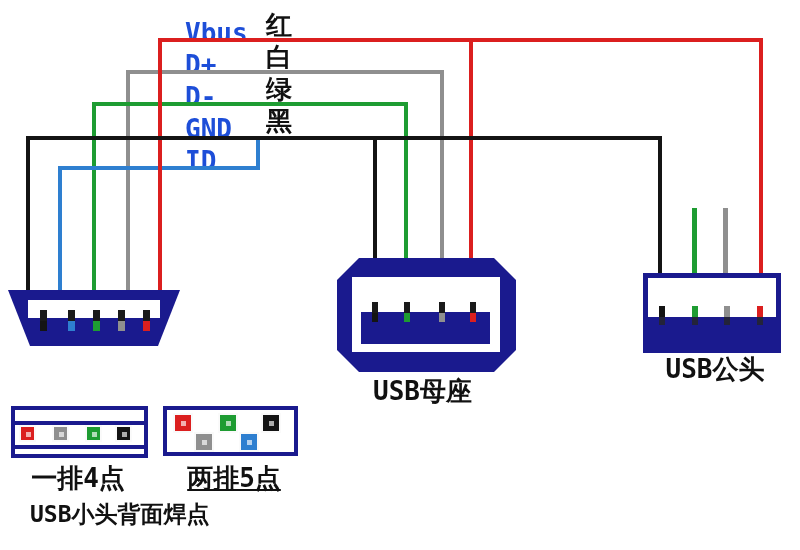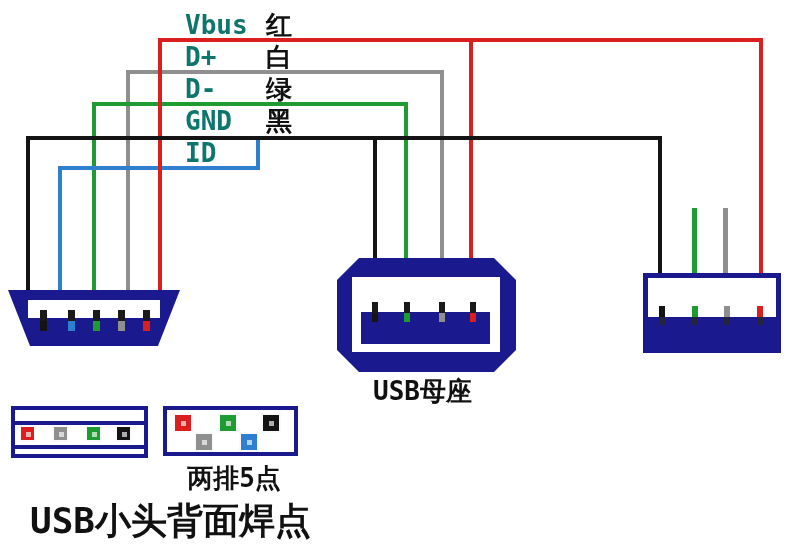--- a/index.html
+++ b/index.html
@@ -1,21 +1,21 @@
 <!DOCTYPE html>
 <html><head>
 <meta charset="utf-8">
 <style>
   html,body{margin:0;padding:0;background:#fff;}
   #stage{position:relative;width:800px;height:550px;background:#ffffff;overflow:hidden;
          font-family:"DejaVu Sans Mono","Liberation Mono",monospace;}
   .seg{position:absolute;}
   .lbl{position:absolute;color:#111;font-weight:bold;font-size:26px;line-height:1;white-space:nowrap;}
   .legend-row{position:absolute;left:185px;height:28px;}
-  .legend-sig{position:absolute;left:0;top:0;color:#0f766e;font-weight:bold;font-size:26px;line-height:1;}
+  .legend-sig{position:absolute;left:0;top:8px;color:#1d4ed8;font-weight:bold;font-size:26px;line-height:1;}
   .legend-cn{position:absolute;left:81px;top:0;color:#111;font-weight:bold;font-size:26px;line-height:1;}
   .conn-label{text-align:center;}
   .pin{position:absolute;}
   .sq{position:absolute;box-shadow:0 0 0 2px #fafafa;}
   .sq:after{content:"";position:absolute;left:50%;top:50%;width:5px;height:5px;margin:-2px 0 0 -2px;background:rgba(255,255,255,.65);}
   .trap{clip-path:polygon(0 0,100% 0,87.2% 100%,12.8% 100%);}
   .oct{clip-path:polygon(22px 0,calc(100% - 22px) 0,100% 22px,100% calc(100% - 22px),calc(100% - 22px) 100%,22px 100%,0 calc(100% - 22px),0 22px);}
   .wm{position:absolute;left:676px;top:501px;font-size:28px;font-weight:bold;line-height:1;white-space:nowrap;}
   .wm .p1{color:#c0701f;text-shadow:-1px -1px 0 #1a1a1a,1px -1px 0 #1a1a1a,-1px 1px 0 #1a1a1a,1px 1px 0 #1a1a1a;}
   .wm .p2{color:#ffffff;text-shadow:-2px -1px 0 #1a1a1a,2px -1px 0 #1a1a1a,-2px 2px 0 #1a1a1a,2px 2px 0 #1a1a1a,0 -2px 0 #1a1a1a,0 2px 0 #1a1a1a;}
@@ -91,35 +91,37 @@
   <div class="lbl conn-label" style="left:355px;top:378px;width:135px;">USB母座</div>
 
   <div class="seg" style="left: 643px; top: 273px; width: 138px; height: 80px; background: rgb(26, 26, 142);">
     <div style="position:absolute;left:5px;top:5px;width:128px;height:70px;background:#fff;"></div>
     <div style="position: absolute; left: 5px; top: 44px; width: 128px; height: 31px; background: rgb(26, 26, 142);"></div>
     <div class="pin" style="left: 16px; top: 33px; width: 6px; height: 19px; background: linear-gradient(rgb(20, 20, 20) 11px, rgb(35, 35, 58) 11px);"></div>
     <div class="pin" style="left: 49px; top: 33px; width: 6px; height: 19px; background: linear-gradient(rgb(30, 156, 50) 11px, rgb(35, 35, 58) 11px);"></div>
     <div class="pin" style="left: 81px; top: 33px; width: 6px; height: 19px; background: linear-gradient(rgb(143, 143, 143) 11px, rgb(35, 35, 58) 11px);"></div>
     <div class="pin" style="left: 114px; top: 33px; width: 6px; height: 19px; background: linear-gradient(rgb(219, 31, 31) 11px, rgb(35, 35, 58) 11px);"></div>
   </div>
+  <div class="lbl conn-label" style="left:645px;top:356px;width:140px;">USB公头</div>
 
   <div class="seg" style="left:11px;top:406px;width:137px;height:52px;border:4px solid #1a1a8e;background:#fff;box-sizing:border-box;">
     <div style="position: absolute; left: 0px; top: 11px; width: 129px; height: 4px; background: rgb(26, 26, 142);"></div>
     <div style="position: absolute; left: 0px; top: 35px; width: 129px; height: 4px; background: rgb(26, 26, 142);"></div>
     <div class="sq" style="left: 6px; top: 17px; width: 13px; height: 13px; background: rgb(219, 31, 31);"></div>
     <div class="sq" style="left: 39px; top: 17px; width: 13px; height: 13px; background: rgb(143, 143, 143);"></div>
     <div class="sq" style="left: 72px; top: 17px; width: 13px; height: 13px; background: rgb(30, 156, 50);"></div>
     <div class="sq" style="left: 102px; top: 17px; width: 13px; height: 13px; background: rgb(20, 20, 20);"></div>
   </div>
 
   <div class="seg" style="left:163px;top:406px;width:135px;height:50px;border:4px solid #1a1a8e;background:#fff;box-sizing:border-box;">
     <div class="sq" style="left: 8px; top: 5px; width: 16px; height: 16px; background: rgb(219, 31, 31);"></div>
     <div class="sq" style="left: 53px; top: 5px; width: 16px; height: 16px; background: rgb(30, 156, 50);"></div>
     <div class="sq" style="left: 96px; top: 5px; width: 16px; height: 16px; background: rgb(20, 20, 20);"></div>
     <div class="sq" style="left: 29px; top: 24px; width: 16px; height: 16px; background: rgb(143, 143, 143);"></div>
     <div class="sq" style="left: 74px; top: 24px; width: 16px; height: 16px; background: rgb(46, 127, 208);"></div>
   </div>
 
-  <div class="lbl conn-label" style="left:168px;top:465px;width:132px;">两排5点</div>
-  <div class="lbl" style="left:30px;top:503px;font-size:36px;">USB小头背面焊点</div>
+  <div class="lbl conn-label" style="left:12px;top:465px;width:132px;">一排4点</div>
+  <div class="lbl conn-label" style="left:168px;top:465px;width:132px;text-decoration:underline;">两排5点</div>
+  <div class="lbl" style="left:30px;top:503px;font-size:23px;">USB小头背面焊点</div>
 
 
 </div>
 
 </body></html>

